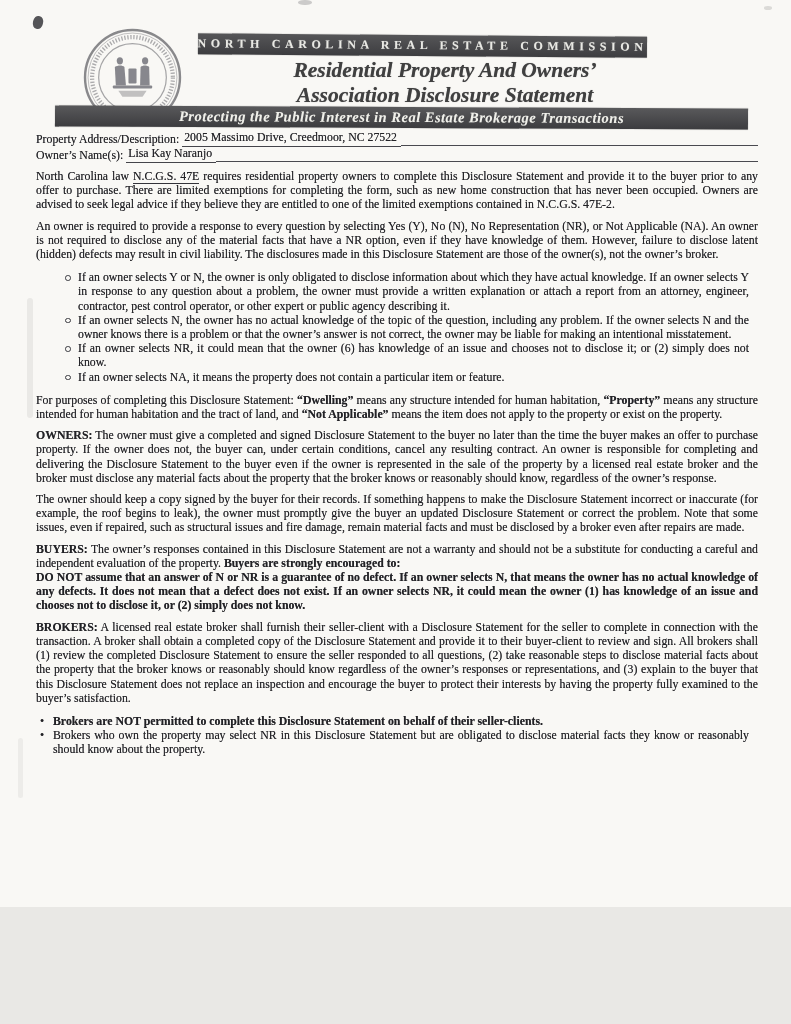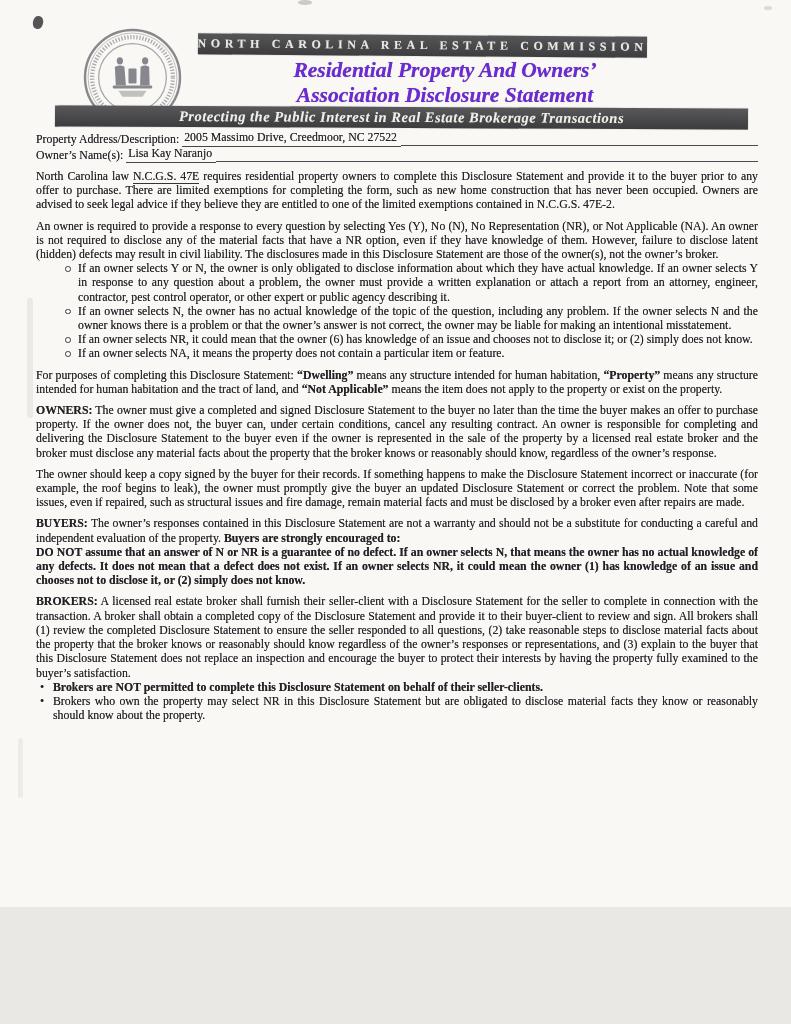--- a/index.html
+++ b/index.html
@@ -28,21 +28,21 @@
     background:linear-gradient(180deg,#565658,#3d3d40);
     display:flex;align-items:center;justify-content:center;
     transform:rotate(0.45deg);
     box-shadow:0 0 1px rgba(0,0,0,.5);
   }
   .banner1 span{
     color:#e9e9e4;font-size:12px;letter-spacing:4.6px;font-weight:bold;
     white-space:nowrap;text-shadow:0 0 1px rgba(255,255,255,.35);
   }
   .title{position:absolute;left:225px;top:58px;width:440px;text-align:center;
-    font-weight:bold;font-style:italic;font-size:21.5px;line-height:25px;color:#6d28d9;
+    font-weight:bold;font-style:italic;font-size:21.5px;line-height:25px;color:#404040;
     text-shadow:0 0 .7px rgba(30,30,35,.6);}
   .title .t2{display:inline-block;border-bottom:1.6px solid #2a2a2f;padding:0 6px 1px 6px;}
   .banner2{
     position:absolute;left:55px;top:107px;width:693px;height:21px;
     background:linear-gradient(180deg,#59595b,#3c3c3f);
     display:flex;align-items:center;justify-content:center;
     transform:rotate(0.25deg);
     box-shadow:0 0 1px rgba(0,0,0,.5);
   }
   .banner2 span{
@@ -61,21 +61,21 @@
   
   .bodytext{
     position:absolute;left:36px;top:169px;width:722px;
     font-size:11.8px;line-height:14.2px;text-align:justify;
     color:#222226;text-shadow:0 0 .55px rgba(34,34,40,.62);
   }
   .bodytext p{margin:0 0 0 0;padding:0;}
   .bodytext p + p, .bodytext ul + p{margin-top:7px;}
   .u{border-bottom:1px solid #33333a;}
   b{font-weight:bold;}
-  ul{list-style:none;margin:0;padding:0;}
+  ul{list-style:none;margin:9px;padding:0;}
   ul.circ{margin-left:27px;}
   ul.circ li{position:relative;padding-left:15px;}
   ul.circ li::before{
     content:"";position:absolute;left:2px;top:5px;width:3.5px;height:3.5px;
     border:1.1px solid #3a3a40;border-radius:50%;
   }
   ul.disc li{position:relative;padding-left:11px;}
   ul.disc li::before{content:"•";position:absolute;left:0;top:0;}
   ul.disc.indent{margin-left:4px;}
   ul.disc.indent li{padding-left:13px;}

